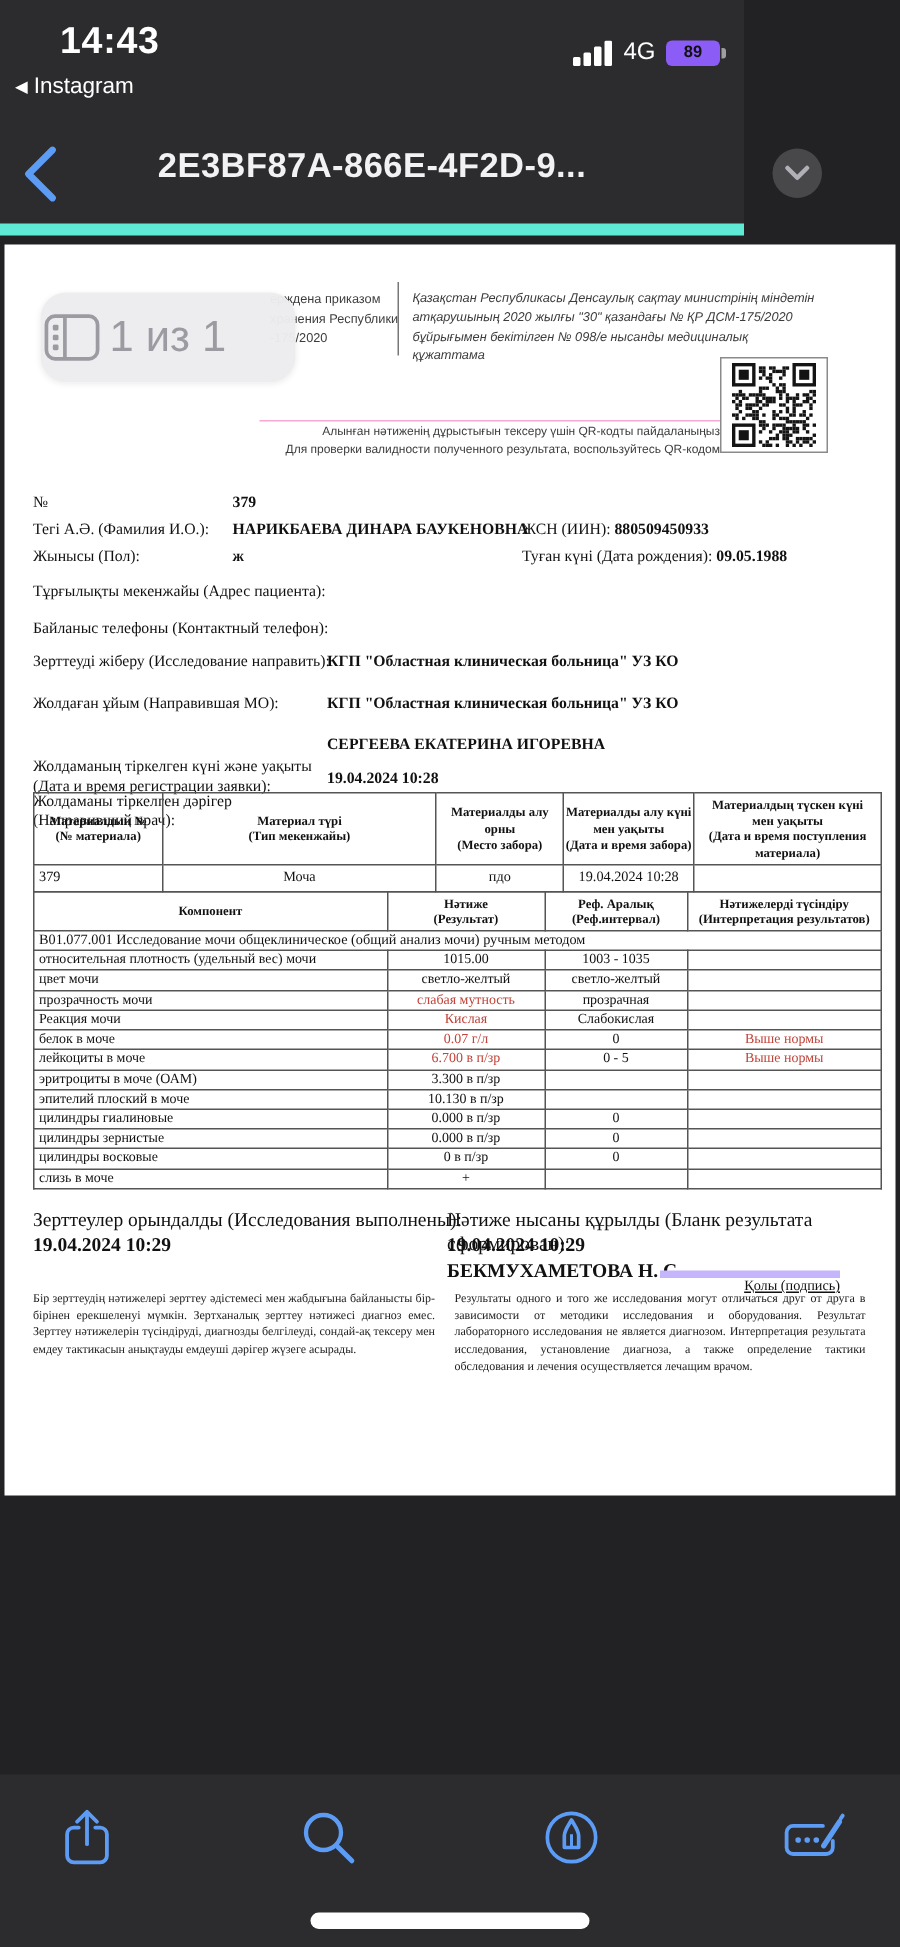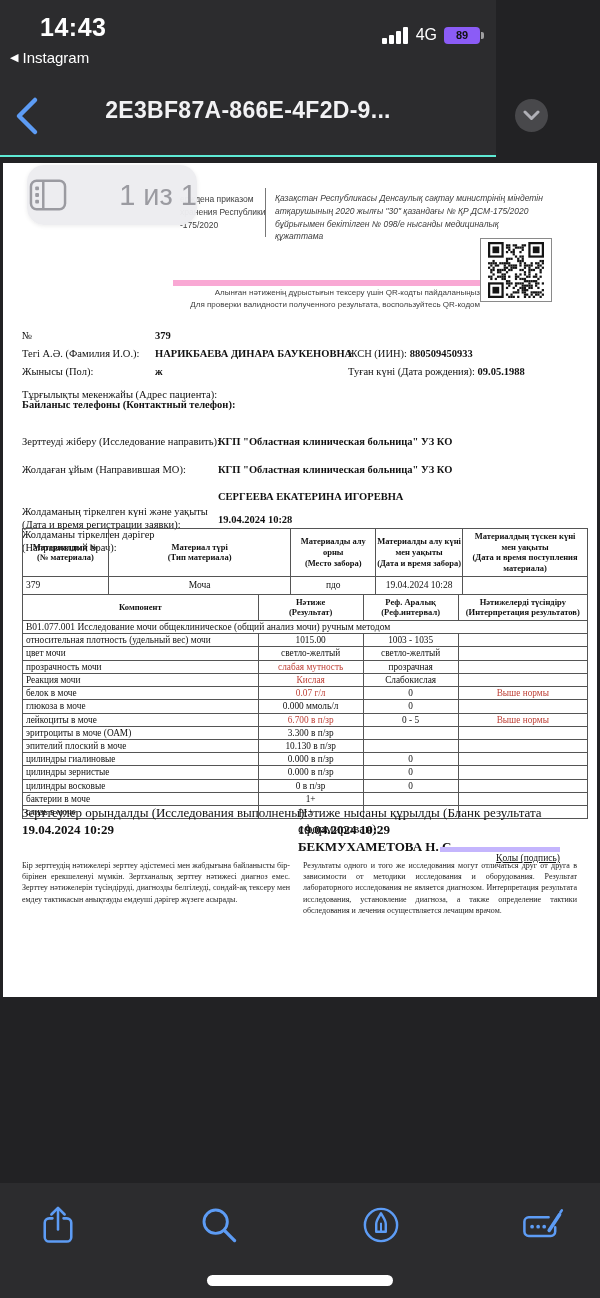--- a/index.html
+++ b/index.html
@@ -1,20 +1,20 @@
 <!DOCTYPE html>
 <html><head>
 <meta charset="utf-8">
 <style>
   * { margin:0; padding:0; box-sizing:border-box; }
   html,body { width:600px; height:1298px; }
   body { background:#222224; font-family:"Liberation Sans",sans-serif; position:relative; overflow:hidden; }
 
   
-  .chrome-top { position:absolute; top:0; left:0; width:496px; height:157px; background:#2c2c2e; border-bottom:2px solid #5eead4; z-index:5; }
+  .chrome-top { position:absolute; top:0; left:0; width:496px; height:157px; background:#2c2c2e; border-bottom:8px solid #5eead4; z-index:5; }
   .time { position:absolute; left:40px; top:13px; font-size:25px; font-weight:700; color:#fff; letter-spacing:.5px; }
   .back-app { position:absolute; left:10px; top:49px; font-size:15px; color:#fff; display:flex; align-items:center; gap:4px; }
   .back-app .tri { font-size:11px; }
   .right-status { position:absolute; right:16px; top:26px; display:flex; align-items:center; gap:7px; }
   .net { color:#fff; font-size:16px; }
   .battery { position:relative; width:36px; height:17px; background:#8b5cf6; border-radius:4px; display:flex; align-items:center; justify-content:center; }
   .battery span { color:#111; font-size:11px; font-weight:700; }
   .battery .nub { position:absolute; right:-4px; top:5px; width:3px; height:7px; background:rgba(255,255,255,.55); border-radius:0 2px 2px 0; }
   .nav-title { position:absolute; left:0; top:97px; width:100%; text-align:center; font-size:23px; font-weight:700; color:#f2f2f4; letter-spacing:.3px; }
   .back-button { position:absolute; left:12px; top:93px; width:30px; height:46px; cursor:pointer; }
@@ -23,28 +23,28 @@
   
   .page { position:absolute; left:3px; top:163px; width:594px; height:834px; background:#fff; color:#1a1a1a; z-index:1; }
   .abs { position:absolute; }
   .sans-sm { font-size:8.5px; line-height:1.5; color:#3d3d3d; }
   .b { font-weight:700; }
 
   .hdr-divider { position:absolute; left:262px; top:25px; width:1px; height:49px; background:#777; }
   .hdr-right { left:272px; top:29px; width:272px;font-style:italic; }
   .hdr-frag { left:177px; top:30px; width:95px; }
 
-  .page-pill { position:absolute; left:24px; top:2px; width:170px; height:60px; border-radius:17px;
-    background:rgba(236,236,240,.97); display:flex; align-items:center; justify-content:space-between; gap:22px;
+  .page-pill { position:absolute; left:24px; top:32px; width:170px; height:60px; border-radius:17px;
+    background:rgba(236,236,240,.97); display:flex; align-items:center; justify-content:flex-start; gap:4px;
     box-shadow:0 1px 4px rgba(0,0,0,.08); z-index:3; }
   .page-pill .txt { font-size:29px; color:#9b9ba1; font-weight:500; }
 
   .qr-box { position:absolute; left:477px; top:75px; width:72px; height:64px; border:1px solid #8a8a8a; background:#fff;
     display:flex; align-items:center; justify-content:center; z-index:2; }
-  .qr-captions { position:absolute; left:170px; top:117px; width:307px; border-top:6px solid #f9a8d4; padding-top:1px;
+  .qr-captions { position:absolute; left:170px; top:117px; width:307px; border-top:1px solid #f9a8d4; padding-top:1px;
     text-align:right; font-size:8px; line-height:1.45; color:#3d3d3d; }
 
   .pline { position:absolute; font-family:"Liberation Serif",serif; font-size:10.5px; line-height:1.25; color:#111; }
 
   .tables { position:absolute; left:19px; top:365px; width:566px; }
   table { width:100%; border-collapse:collapse; table-layout:fixed; font-family:"Liberation Serif",serif; color:#111; }
   th,td { border:1px solid #555; overflow:hidden; }
   th { font-size:8.5px; line-height:1.25; font-weight:700; white-space:pre-line; padding:2px 1px; text-align:center; }
   #t1 td { font-size:9.5px; height:18px; text-align:center; }
   #t1 td.first { text-align:left; padding-left:3px; }
@@ -360,21 +360,21 @@
   </div>
 
   <div class="pline" style="left:19px; top:202px;">Жынысы (Пол):</div>
   <div class="pline b" style="left:152px; top:202px;">ж</div>
   <div class="pline" style="left:345px; top:202px;">
     <span>Туған күні (Дата рождения):</span>
     <span class="b">09.05.1988</span>
   </div>
 
   <div class="pline" style="left:19px; top:225px;">Тұрғылықты мекенжайы (Адрес пациента):</div>
-  <div class="pline" style="left:19px; top:235px;font-weight:bold;">Байланыс телефоны (Контактный телефон):</div>
+  <div class="pline" style="left:19px; top:250px;">Байланыс телефоны (Контактный телефон):</div>
 
   <div class="pline" style="left:19px; top:272px;">Зерттеуді жіберу (Исследование направить):</div>
   <div class="pline b" style="left:215px; top:272px;">КГП "Областная клиническая больница" УЗ КО</div>
 
   <div class="pline" style="left:19px; top:300px;">Жолдаған ұйым (Направившая МО):</div>
   <div class="pline b" style="left:215px; top:300px;">КГП "Областная клиническая больница" УЗ КО</div>
 
   <div class="pline" style="left:19px; top:326px; width:190px;margin-top:39px;">Жолдаманы тіркелген дәрігер (Направивший врач):</div>
   <div class="pline b" style="left:215px; top:327px;">СЕРГЕЕВА ЕКАТЕРИНА ИГОРЕВНА</div>
 
@@ -388,21 +388,21 @@
           <col style="width:32.3%">
           <col style="width:15%">
           <col style="width:15.4%">
           <col style="width:22.1%">
         </colgroup>
       <tbody>
           <tr>
         <th>Материалдың №
 (№ материала)</th>
         <th>Материал түрі
-(Тип материала)</th>
+(Тип мекенжайы)</th>
         <th>Материалды алу орны
 (Место забора)</th>
         <th>Материалды алу күні
 мен уақыты
 (Дата и время забора)</th>
         <th>Материалдың түскен күні
 мен уақыты
 (Дата и время поступления
 материала)</th>
       </tr>
@@ -462,26 +462,20 @@
             <td>Слабокислая</td>
             <td></td>
           </tr>
           <tr>
             <td class="cname">белок в моче</td>
             <td class="red">0.07 г/л</td>
             <td>0</td>
             <td class="red">Выше нормы</td>
           </tr>
           <tr>
-            <td class="cname">глюкоза в моче</td>
-            <td>0.000 ммоль/л</td>
-            <td>0</td>
-            <td></td>
-          </tr>
-          <tr>
             <td class="cname">лейкоциты в моче</td>
             <td class="red">6.700 в п/зр</td>
             <td>0 - 5</td>
             <td class="red">Выше нормы</td>
           </tr>
           <tr>
             <td class="cname">эритроциты в моче (ОАМ)</td>
             <td>3.300 в п/зр</td>
             <td></td>
             <td></td>
@@ -501,26 +495,20 @@
           <tr>
             <td class="cname">цилиндры зернистые</td>
             <td>0.000 в п/зр</td>
             <td>0</td>
             <td></td>
           </tr>
           <tr>
             <td class="cname">цилиндры восковые</td>
             <td>0 в п/зр</td>
             <td>0</td>
-            <td></td>
-          </tr>
-          <tr>
-            <td class="cname">бактерии в моче</td>
-            <td>1+</td>
-            <td></td>
             <td></td>
           </tr>
           <tr>
             <td class="cname">слизь в моче</td>
             <td>+</td>
             <td></td>
             <td></td>
           </tr>
         </tbody>
     </table>

